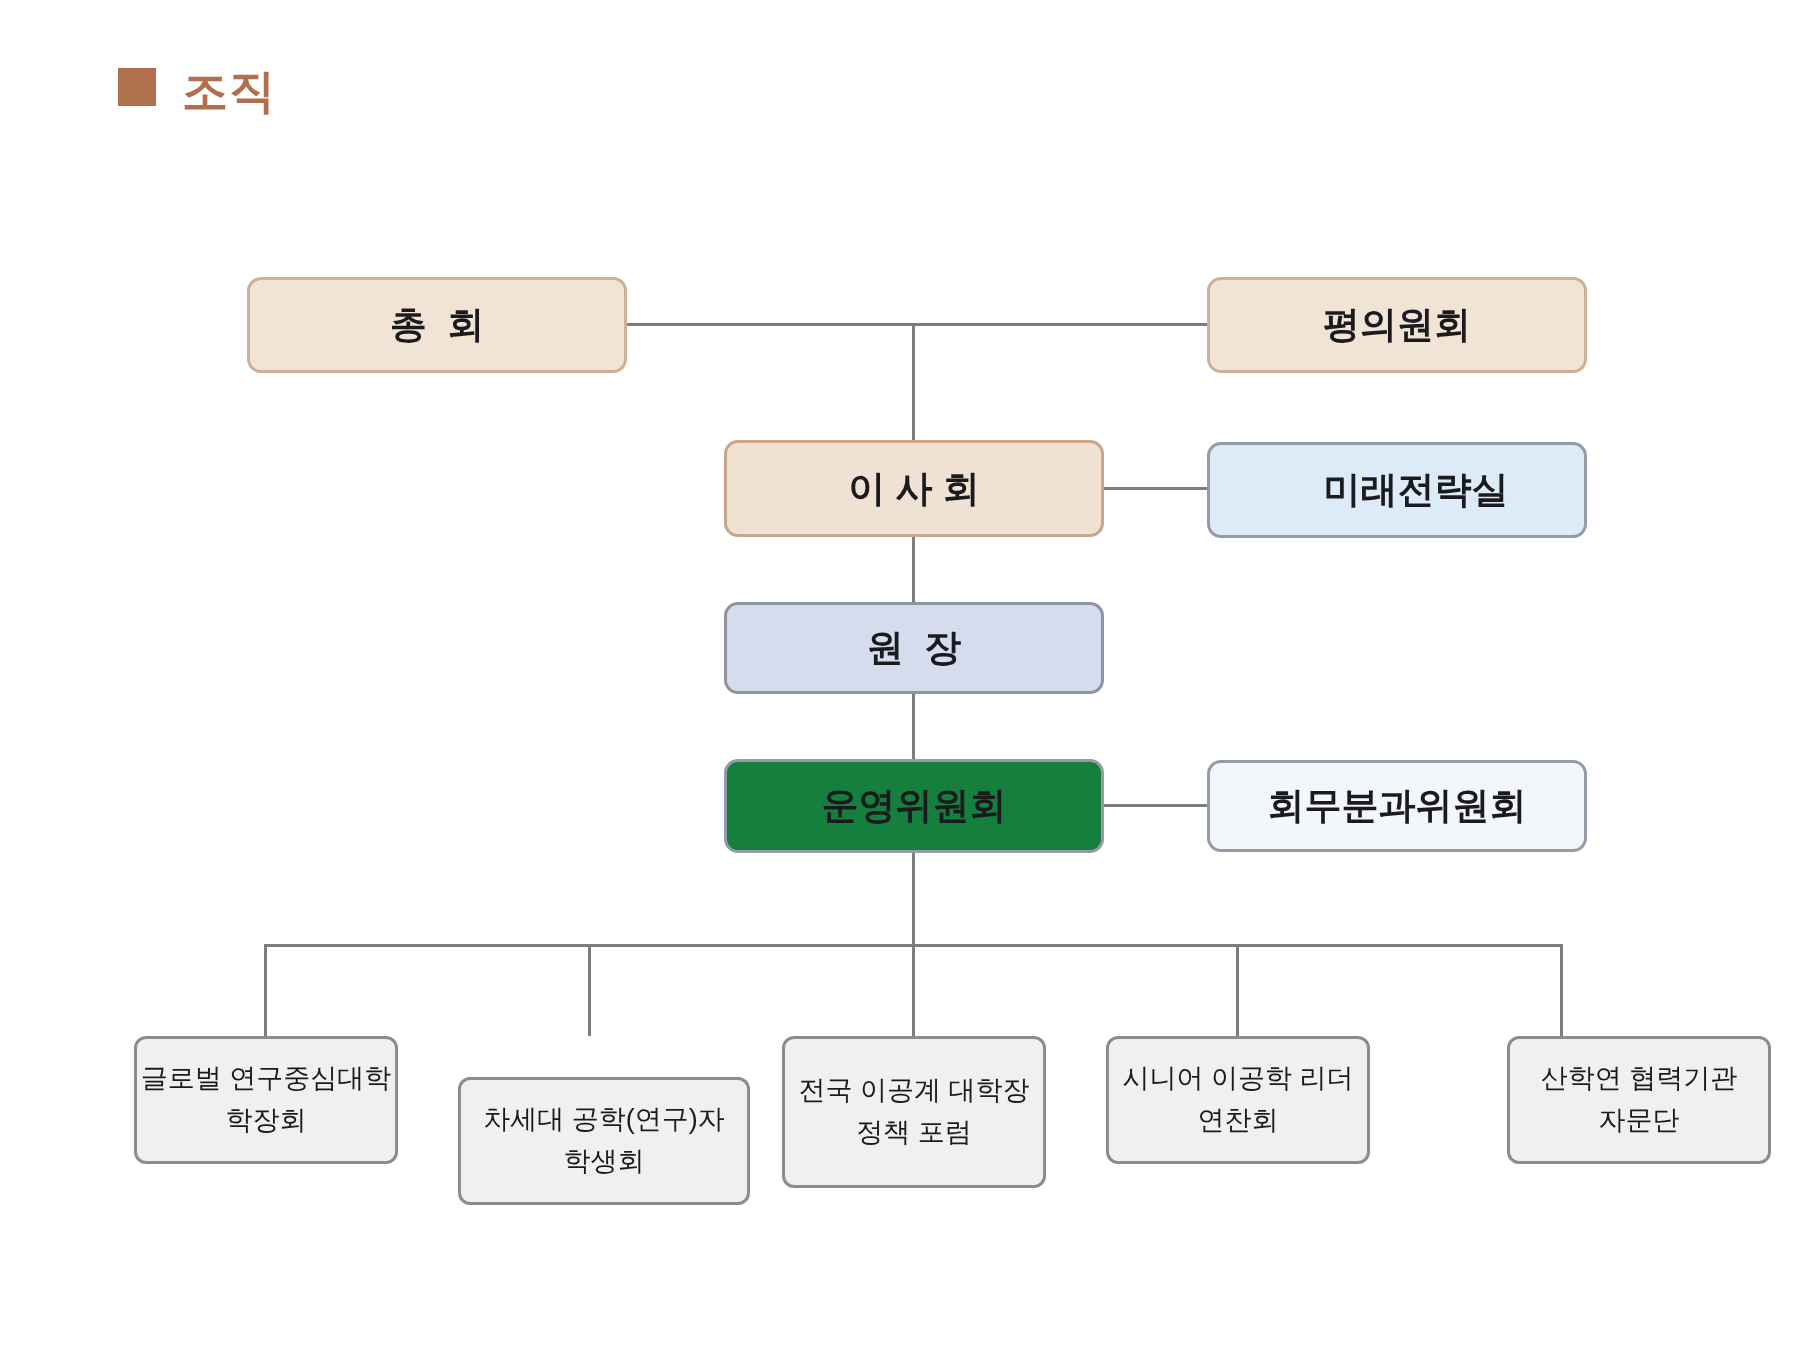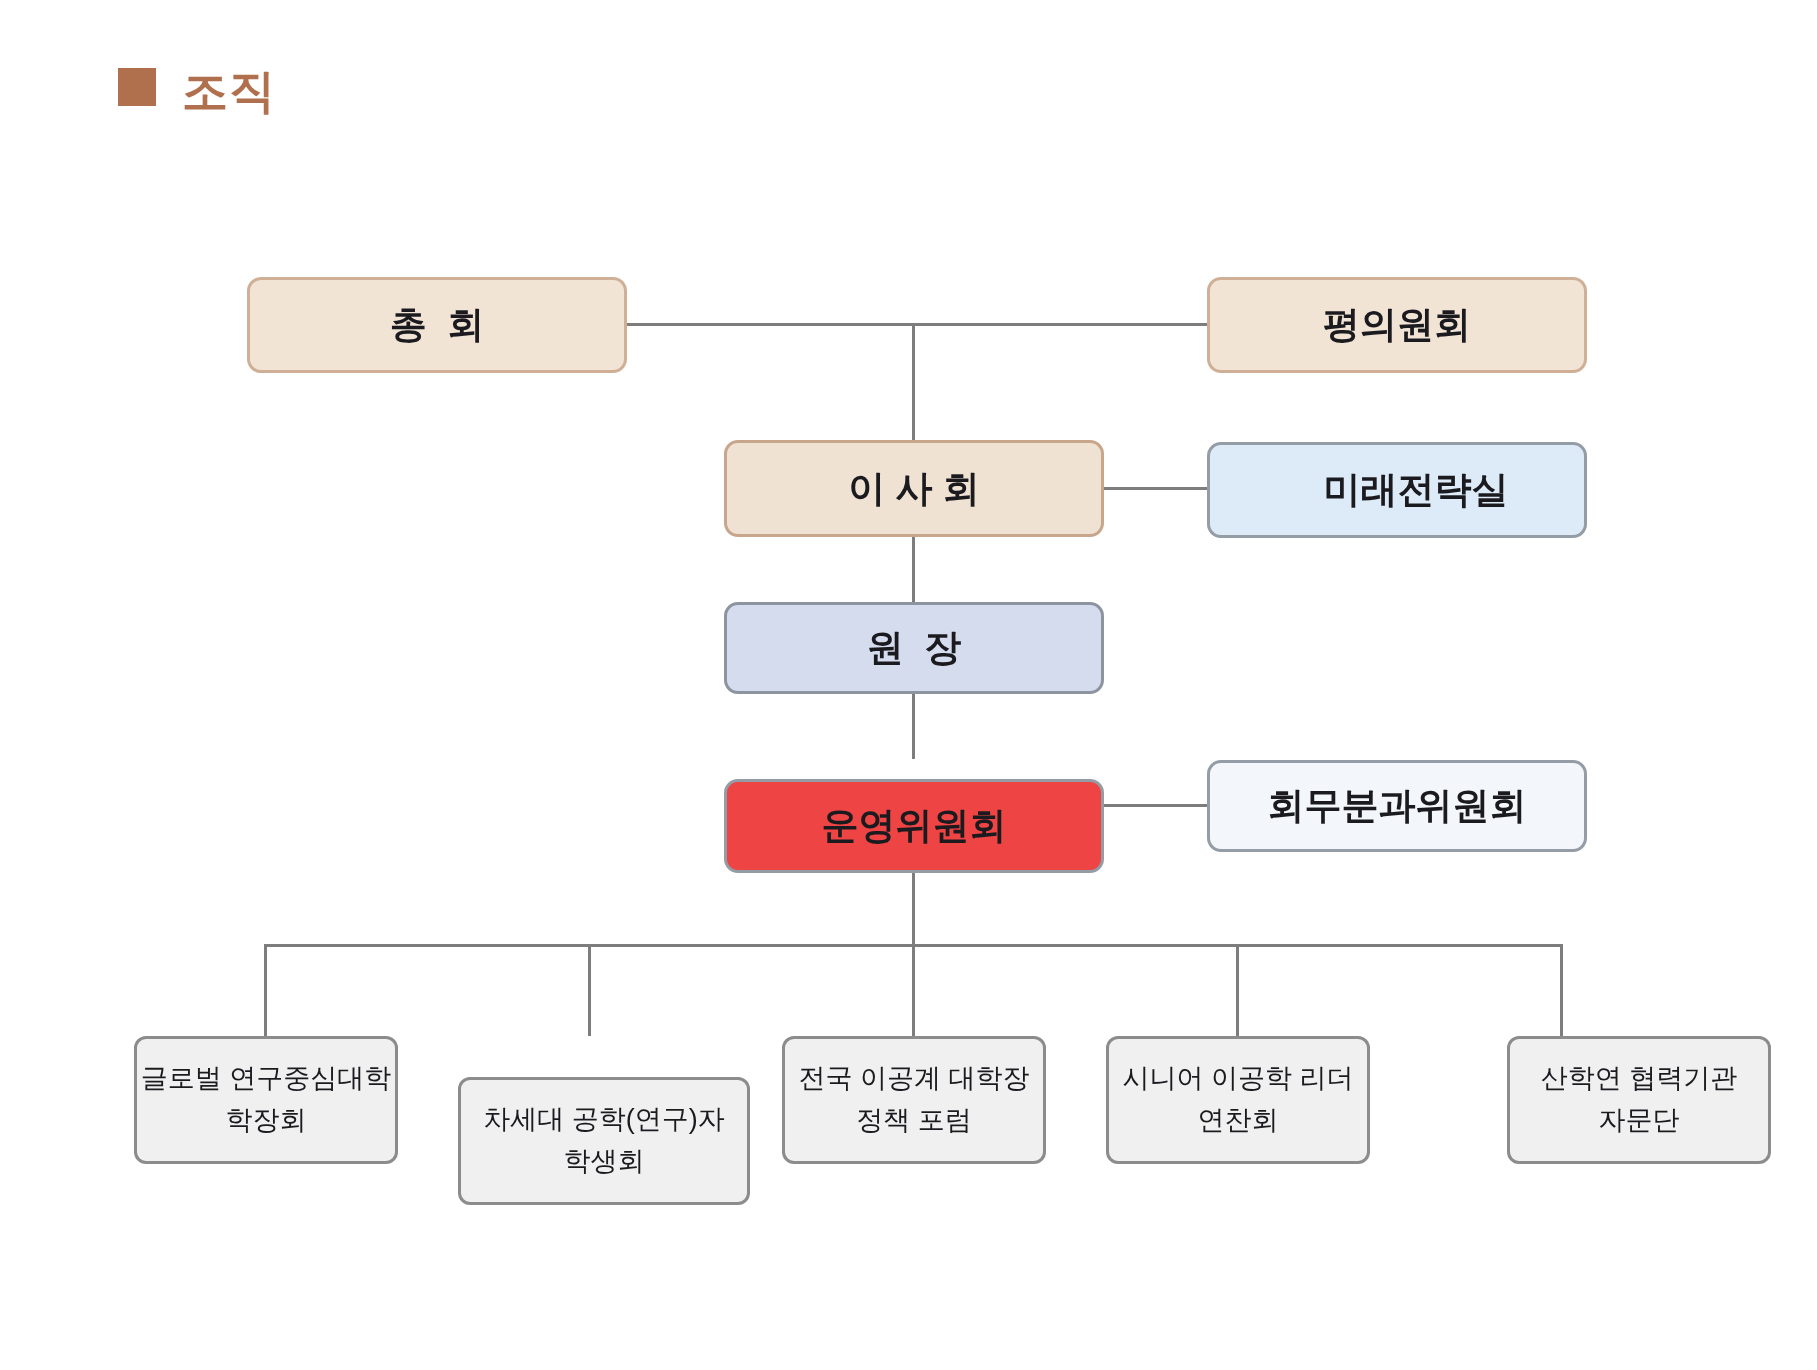--- a/index.html
+++ b/index.html
@@ -50,21 +50,21 @@
     font-size: 37px;
     font-weight: 700;
     color: #1b1b1f;
     white-space: pre;
     text-align: right;
   }
   .node.beige       { background: #f1e4d5; border-color: #cfb096; }
   .node.beige-dark  { background: #efe2d3; border-color: #c7a68c; }
   .node.blue        { background: #dcebf7; border-color: #949ca6; padding-left: 38px; }
   .node.lavender    { background: #d5dcee; border-color: #8d94a0; }
-  .node.paleblue    { background: #ef4444; border-color: #949ca6; margin-top: 20px; }
+  .node.paleblue    { background: #15803d; border-color: #949ca6; }
   .node.nearwhite   { background: #f3f7fb; border-color: #949ca6; }
 
   .node.program {
     background: #f0f0f1;
     border-color: #8c8c8c;
     border-radius: 12px;
     justify-content: center;
   }
   .program-label {
     display: flex; flex-direction: column; align-items: center;
@@ -124,21 +124,21 @@
   <div class="node nearwhite" style="left:1207px; top:760px; width:380px; height:92px;">
     <span class="node-label">회무분과위원회</span>
   </div>
 
   <div class="node program" style="left:134px; top:1036px; width:264px; height:128px;">
     <span class="program-label"><span>글로벌 연구중심대학</span><span>학장회</span></span>
   </div>
   <div class="node program" style="left:458px; top:1077px; width:292px; height:128px;">
     <span class="program-label"><span>차세대 공학(연구)자</span><span>학생회</span></span>
   </div>
-  <div class="node program" style="left:782px; top:1036px; width:264px; height:128px;">
+  <div class="node program" style="left:782px; top:1036px; width:264px; height:152px;">
     <span class="program-label"><span>전국 이공계 대학장</span><span>정책 포럼</span></span>
   </div>
   <div class="node program" style="left:1106px; top:1036px; width:264px; height:128px;">
     <span class="program-label"><span>시니어 이공학 리더</span><span>연찬회</span></span>
   </div>
   <div class="node program" style="left:1507px; top:1036px; width:264px; height:128px;">
     <span class="program-label"><span>산학연 협력기관</span><span>자문단</span></span>
   </div>
 
 </div>

